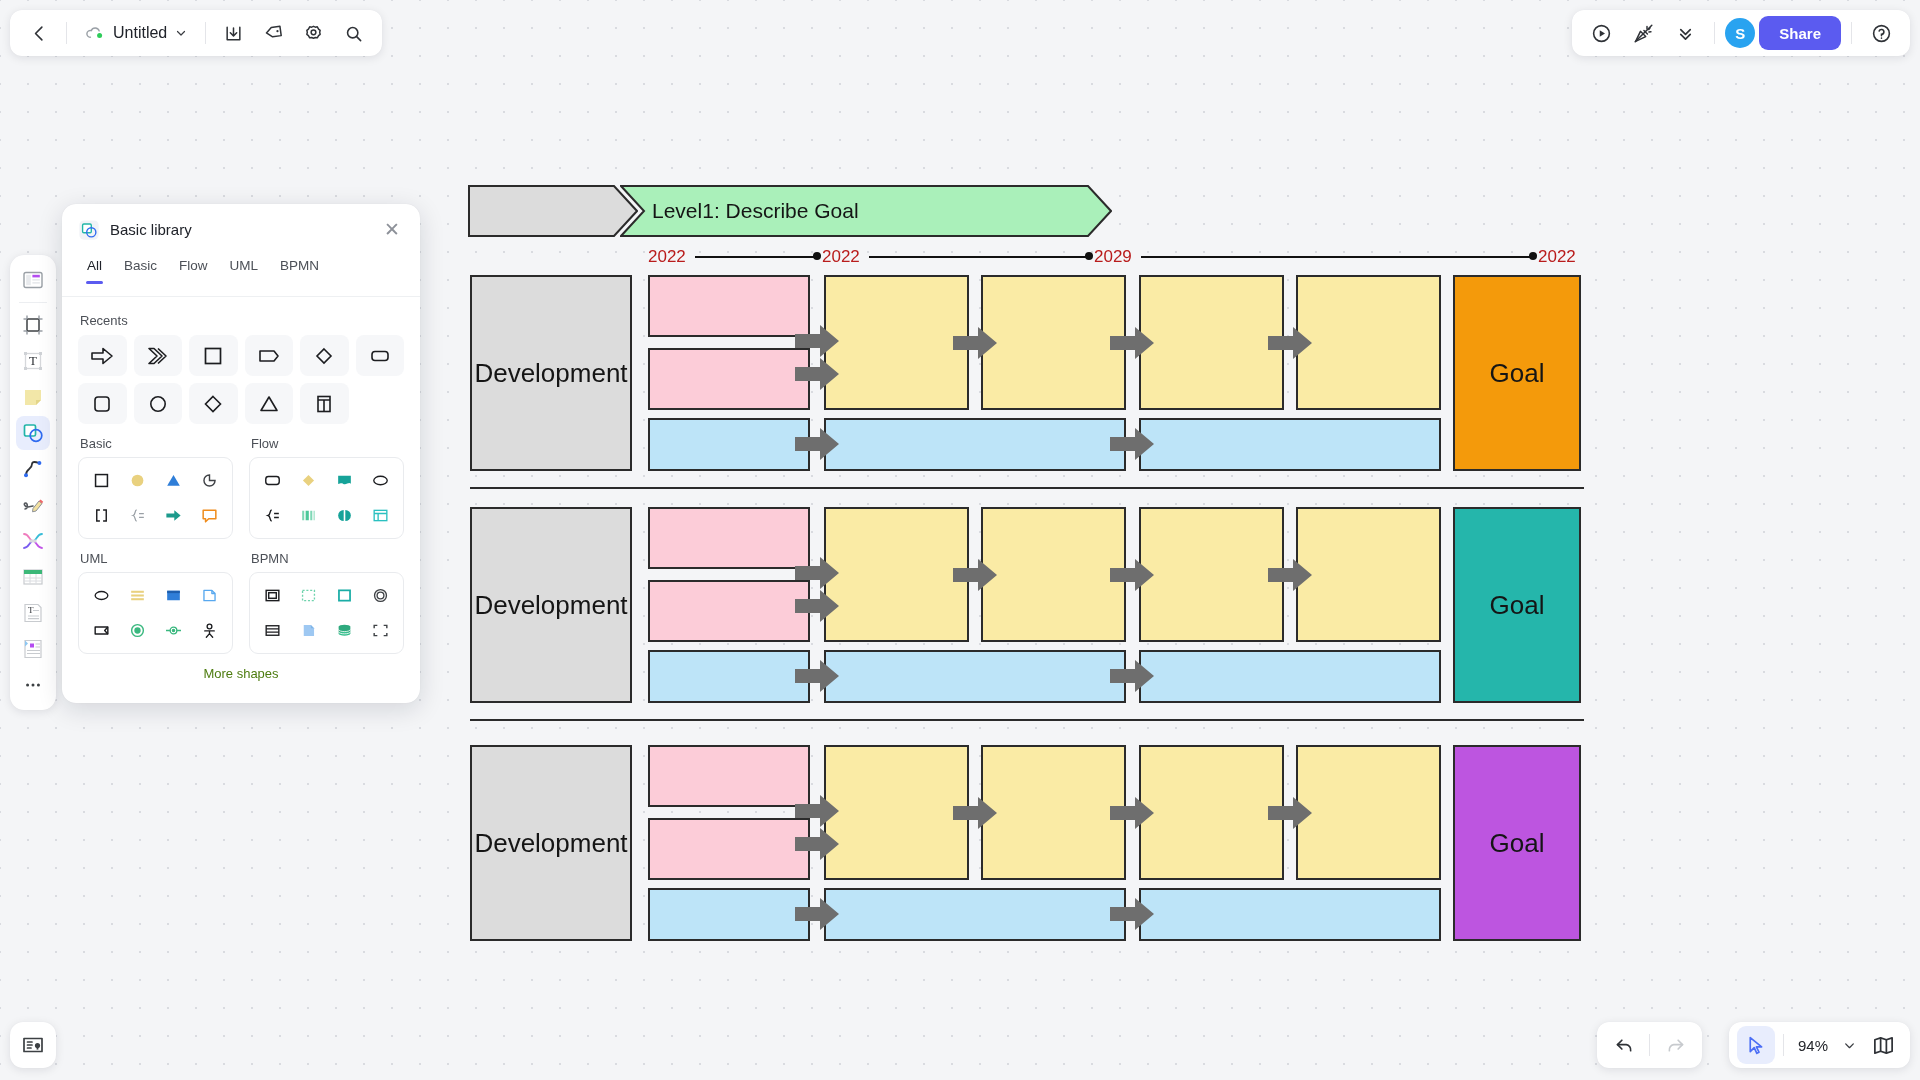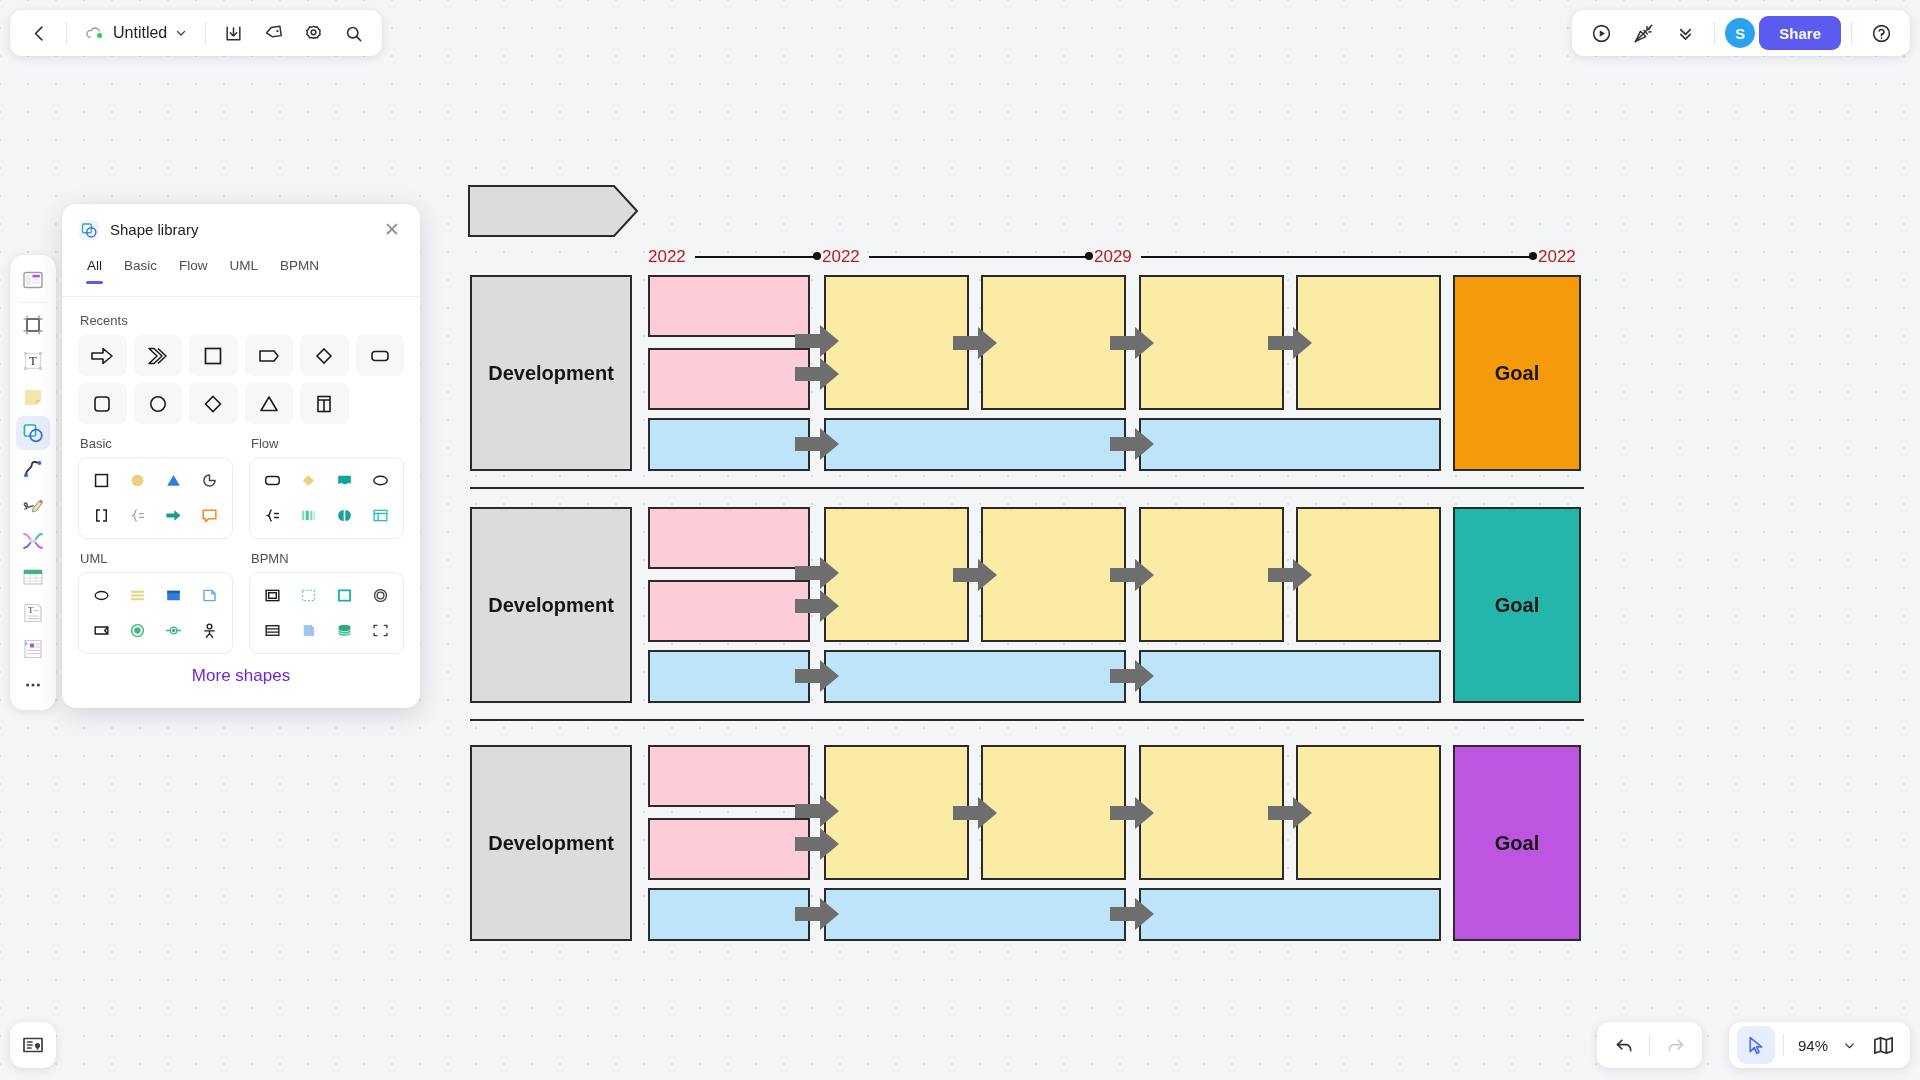--- a/index.html
+++ b/index.html
@@ -87,21 +87,21 @@
     height:41px;border-radius:8px;background:#f6f7f9;display:flex;
     align-items:center;justify-content:center;cursor:pointer;
   }
   .groups{display:grid;grid-template-columns:1fr 1fr;gap:12px 16px;margin-top:12px;}
   .grp-title{font-size:13px;color:#4c5057;margin:0 0 6px 2px;}
   .grp-box{
     border:1px solid #e9ebee;border-radius:9px;padding:7px 4px;
     display:grid;grid-template-columns:repeat(4,1fr);gap:4px 0;
   }
   .grp-cell{height:31px;display:flex;align-items:center;justify-content:center;cursor:pointer;border-radius:6px;}
-  .more-shapes{text-align:center;font-size:17px;color:#6d28d9;padding:12px 0 14px 0;cursor:pointer;}
+  .more-shapes{text-align:center;font-size:13px;color:#4d7c0f;padding:12px 0 14px 0;cursor:pointer;}
   
   #diagram{position:absolute; left:0; top:0; width:1920px; height:1080px; pointer-events:none;}
   #diagram .hit{pointer-events:auto;}
   .d-title{
     position:absolute;left:468px;top:100px;font-size:46px;color:#1a1a1a;
     letter-spacing:-.5px;white-space:nowrap;
   }
   
   .chev{
     position:absolute;height:52px;display:flex;align-items:center;cursor:pointer;
@@ -112,39 +112,45 @@
   .chev svg{position:absolute;left:0;top:0;}
   
   .tl-line{position:absolute;height:2px;background:#111;}
   .tl-dot{position:absolute;width:8px;height:8px;border-radius:50%;background:#111;}
   .tl-lbl{position:absolute;font-size:17px;color:#b91c1c;white-space:nowrap;}
   
   .row-rule{position:absolute;height:2px;background:#2b2b2b;}
   .bx{position:absolute;border:2px solid #2b2b2b;}
   .bx .ctr{
     width:100%;height:100%;display:flex;align-items:center;justify-content:center;
-    font-size:20px;color:#151515;font-weight:bold;
+    font-size:26px;color:#151515;
   }
   .arw{position:absolute;z-index:5;}
 </style>
 </head>
 <body>
 
 <div id="canvas-dots"></div>
 
 <div id="diagram">
 
 
   <div class="chev hit" style="left:468px;top:185px;width:170px;">
     <svg width="170" height="52" viewBox="0 0 170 52">
       <path d="M1,1 L146,1 L169,26 L146,51 L1,51 Z" fill="#dcdcdc" stroke="#2b2b2b" stroke-width="2"></path>
     </svg>
     <span class="lbl"></span>
   </div>
 
+  <div class="chev hit" style="left:620px;top:185px;width:492px;">
+    <svg width="492" height="52" viewBox="0 0 492 52">
+      <path d="M1,1 L468,1 L491,26 L468,51 L1,51 L24,26 Z" fill="#aaf0ba" stroke="#2b2b2b" stroke-width="2"></path>
+    </svg>
+    <span class="lbl">Level1: Describe Goal</span>
+  </div>
 
 
   <div class="tl-lbl hit" style="left:648px;top:247px;">2022</div>
   <div class="tl-line" style="left:695px;top:256px;width:122px;"></div>
   <div class="tl-dot" style="left:813px;top:252px;"></div>
   <div class="tl-lbl hit" style="left:822px;top:247px;">2022</div>
   <div class="tl-line" style="left:869px;top:256px;width:220px;"></div>
   <div class="tl-dot" style="left:1085px;top:252px;"></div>
   <div class="tl-lbl hit" style="left:1094px;top:247px;">2029</div>
   <div class="tl-line" style="left:1141px;top:256px;width:392px;"></div>
@@ -445,21 +451,21 @@
   </div>
 </div>
 
 <div id="shape-library">
   <div class="sl-head">
     <svg width="22" height="22" viewBox="0 0 24 24">
       <rect x="1.5" y="1.5" width="21" height="21" rx="5" fill="#f1f3f7"></rect>
       <rect x="5" y="5.5" width="9.5" height="9.5" rx="1.4" fill="#fff" stroke="#21b5a8" stroke-width="1.5"></rect>
       <circle cx="14.5" cy="14.5" r="5" fill="none" stroke="#2f6bf0" stroke-width="1.5"></circle>
     </svg>
-    <div class="sl-title">Shape library</div>
+    <div class="sl-title">Basic library</div>
     <div class="sl-close">✕</div>
   </div>
   <div class="sl-tabs">
     <div class="sl-tab active">All</div>
     <div class="sl-tab">Basic</div>
     <div class="sl-tab">Flow</div>
     <div class="sl-tab">UML</div>
     <div class="sl-tab">BPMN</div>
   </div>
 

